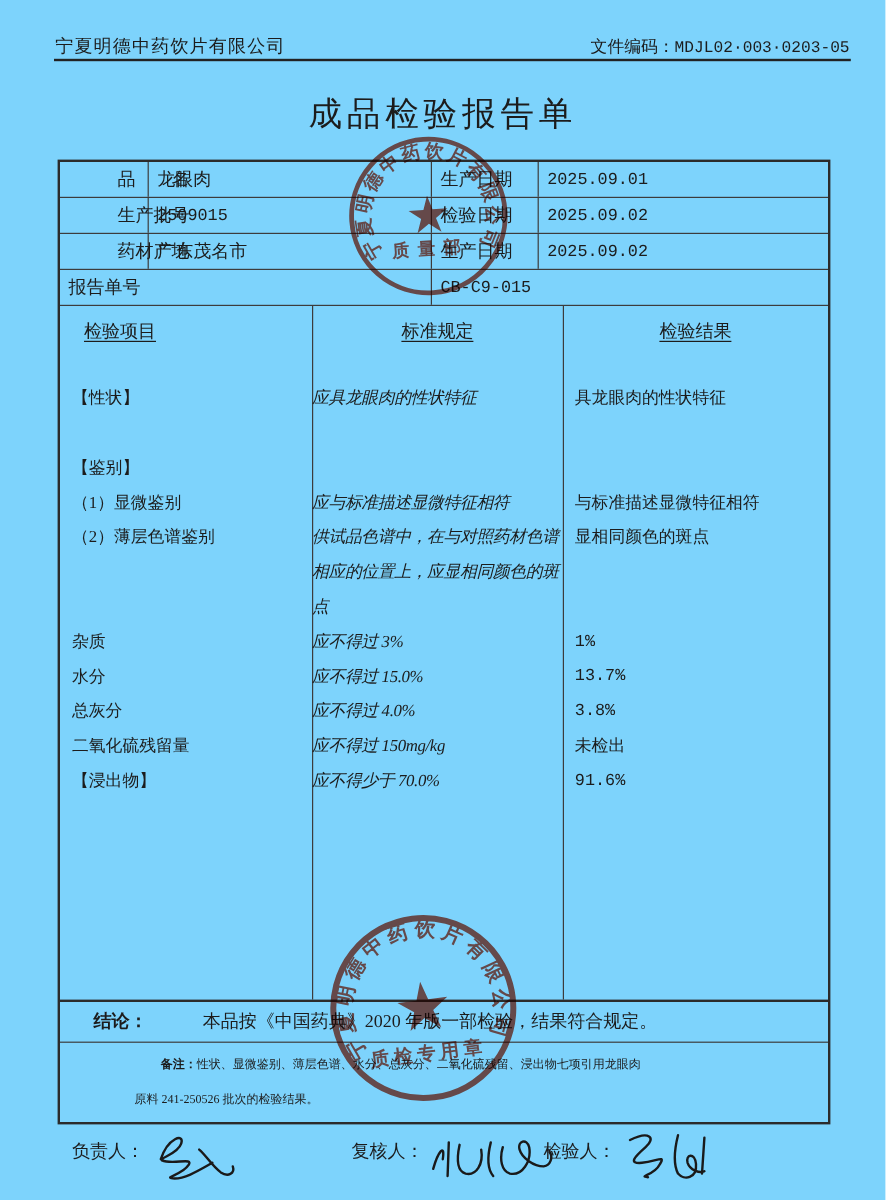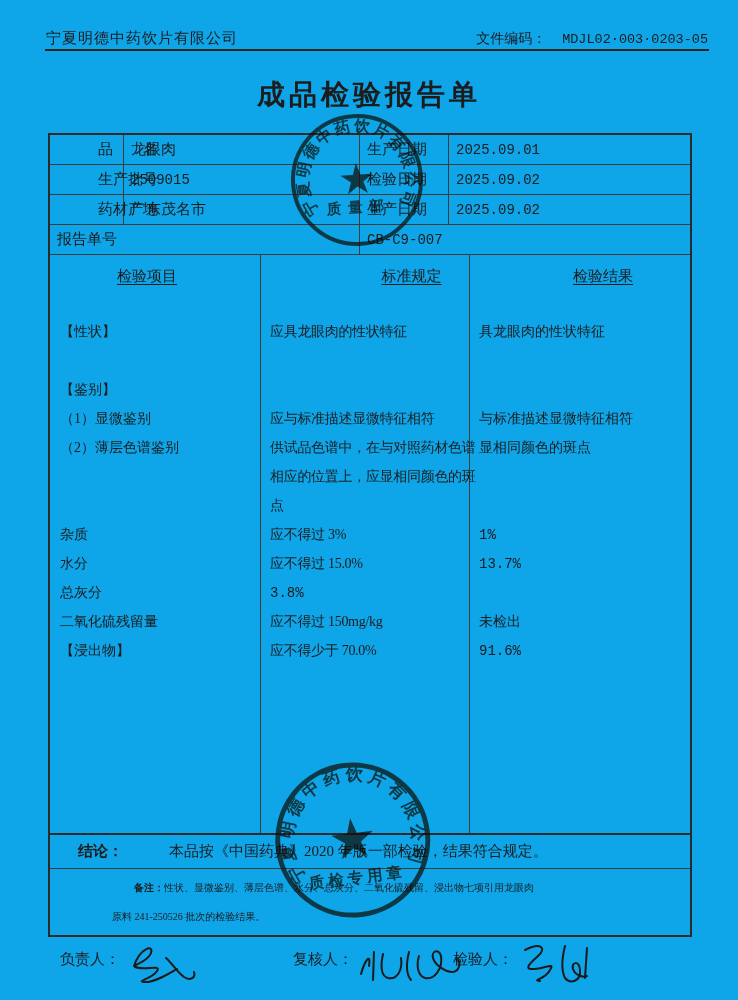--- a/index.html
+++ b/index.html
@@ -1,55 +1,55 @@
 <!DOCTYPE html>
 <html><head>
 <meta charset="utf-8">
 <style>
   * { margin:0; padding:0; box-sizing:border-box; }
   html,body { background:#ffffff; }
   body { width:738px; height:1000px; position:relative; font-family:"Liberation Serif","DejaVu Serif",serif; color:#1c1c1c; }
-  .page { position:absolute; inset:0; background:#0ea5e9; overflow:hidden; }
+  .page { position:absolute; inset:0; background:#7dd3fc; overflow:hidden; }
 
   
   .hdr { position:absolute; top:29px; left:46px; width:662px; display:flex; justify-content:space-between; align-items:baseline; }
   .hdr-company { font-size:15px; letter-spacing:1px; }
   .hdr-code { font-size:14px; }
-  .hdr-code .num { font-family:"Liberation Mono","DejaVu Sans Mono",monospace; font-size:13.5px;margin-left:16px; }
+  .hdr-code .num { font-family:"Liberation Mono","DejaVu Sans Mono",monospace; font-size:13.5px; }
   .hdr-rule { position:absolute; top:49px; left:45px; width:664px; border-top:2px solid #222; }
 
   
-  .title { position:absolute; top:76px; left:0; width:100%; text-align:center; font-size:28px; font-weight:bold; letter-spacing:4px; }
+  .title { position:absolute; top:76px; left:0; width:100%; text-align:center; font-size:28px; font-weight:normal; letter-spacing:4px; }
 
   
   .doc-table { position:absolute; left:48px; top:133px; width:644px; border:2px solid #2b2b2b; background:transparent; }
   .irow { display:flex; height:30px; border-bottom:1px solid #3c3c3c; font-size:15px; }
   .ic { padding:0 7px; display:flex; align-items:center; white-space:pre; }
   .bR { border-right:1px solid #3c3c3c; }
   .w-lab { width:74px;padding-left:48px; }
   .w-val { width:236px; }
   .w-lab2 { width:89px; }
   .w-last { flex:1; }
   .w-wide { width:310px; }
   .num { font-family:"Liberation Mono","DejaVu Sans Mono",monospace; font-size:14px; }
 
   
   .main { position:relative; height:580px; border-bottom:2px solid #2b2b2b; }
   .vline { position:absolute; top:0; bottom:0; width:1px; background:#3c3c3c; }
   .vl1 { left:210px; } .vl2 { left:419px; }
   .mhead { position:absolute; top:12px; left:0; width:100%; display:flex; font-size:15px; }
-  .mh1 { width:210px; padding-left:20px;margin-left:47px; }
+  .mh1 { width:210px; padding-left:20px; }
   .mh2 { width:209px; text-align:center; }
   .mh3 { flex:1; text-align:center; }
   .mhead span { text-decoration:underline; text-underline-offset:3px; }
   .mlines { position:absolute; top:62px; left:0; width:100%; }
   .mline { display:flex; height:29px; align-items:center; font-size:14px; }
   .mc { white-space:nowrap; overflow:visible; }
   .mc1 { width:210px; padding-left:10px; }
-  .mc2 { width:209px; padding-left:10px; letter-spacing:-0.3px; }
+  .mc2 { width:209px; letter-spacing:-0.3px;font-style:italic; }
   .mc3 { flex:1; padding-left:10px; }
 
   
   .crow { height:34px; border-bottom:1px solid #3c3c3c; display:flex; align-items:center; padding-left:28px; font-size:15px;gap:46px; }
   .crow .lab, .brow .lab { font-weight:bold; }
   .brow { height:66px; padding:4px 6px 0 16px; font-size:10px; line-height:29px;margin-left:44px; }
   .bline1 { padding-left:24px; white-space:nowrap; }
   .bline2 { padding-left:2px; }
 
   
@@ -95,21 +95,21 @@
 
     <div class="irow">
       <div class="ic bR w-lab">药材产地</div>
       <div class="ic bR w-val">广东茂名市</div>
       <div class="ic bR w-lab2">生产日期</div>
       <div class="ic w-last num">2025.09.02</div>
     </div>
 
     <div class="irow">
       <div class="ic bR w-wide">报告单号</div>
-      <div class="ic w-last num">CB-C9-007</div>
+      <div class="ic w-last num">CB-C9-015</div>
     </div>
 
     <div class="main">
       <div class="vline vl1"></div>
       <div class="vline vl2"></div>
       <div class="mhead">
         <div class="mh1"><span>检验项目</span></div>
         <div class="mh2"><span>标准规定</span></div>
         <div class="mh3"><span>检验结果</span></div>
       </div>
@@ -154,20 +154,21 @@
             <div class="mc mc2">应不得过 3%</div>
             <div class="mc mc3 num">1%</div>
           </div>
           <div class="mline">
             <div class="mc mc1">水分</div>
             <div class="mc mc2">应不得过 15.0%</div>
             <div class="mc mc3 num">13.7%</div>
           </div>
           <div class="mline">
             <div class="mc mc1">总灰分</div>
+            <div class="mc mc2">应不得过 4.0%</div>
             <div class="mc mc3 num">3.8%</div>
           </div>
           <div class="mline">
             <div class="mc mc1">二氧化硫残留量</div>
             <div class="mc mc2">应不得过 150mg/kg</div>
             <div class="mc mc3">未检出</div>
           </div>
           <div class="mline">
             <div class="mc mc1">【浸出物】</div>
             <div class="mc mc2">应不得少于 70.0%</div>

